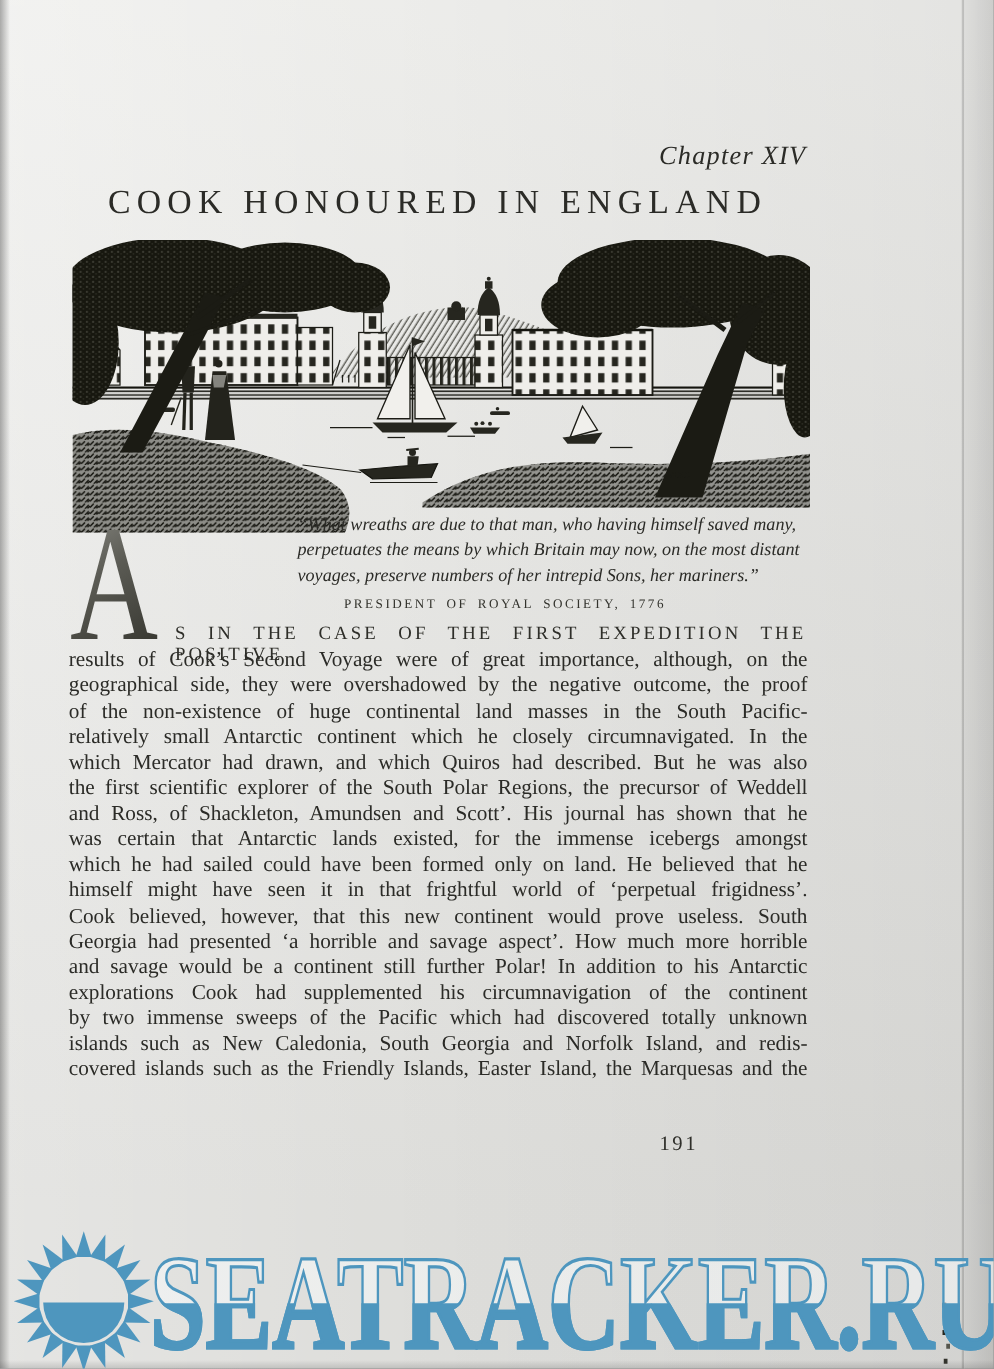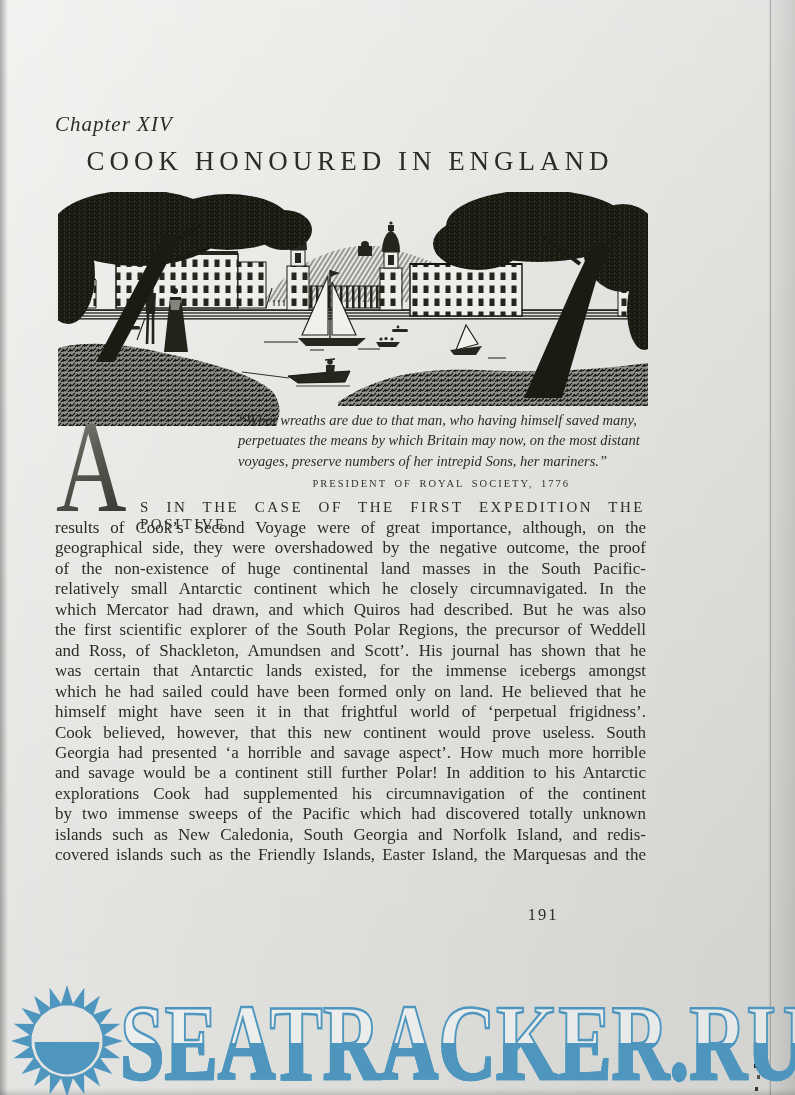--- a/index.html
+++ b/index.html
@@ -16,31 +16,31 @@
     background:linear-gradient(to right, rgba(0,0,0,0.30), rgba(0,0,0,0));}
   .edge-bottom{position:absolute;left:0;bottom:0;width:100%;height:7px;
     background:linear-gradient(to top, rgba(0,0,0,0.14), rgba(0,0,0,0));}
   .fold-line{position:absolute;left:769px;top:0;width:3px;height:100%;
     background:linear-gradient(to right, rgba(0,0,0,0.02), rgba(0,0,0,0.22) 50%, rgba(255,255,255,0.25));}
   .edge-right-shade{position:absolute;left:772px;top:0;width:23px;height:100%;
     background:linear-gradient(to right, rgba(0,0,0,0.03), rgba(0,0,0,0.10));}
   .fold-marks{position:absolute;left:754px;top:1042px;width:3px;height:4px;background:#33332f;
     box-shadow:2px 11px 0 #44443e, 0px 22px 0 #26261f, 3px 33px 0 #55554c, 1px 45px 0 #33332c;}
 
-  .chapter{position:absolute;left:55px;top:112px;width:590px;text-align:left;
+  .chapter{position:absolute;left:55px;top:112px;width:590px;text-align:right;
     font-style:italic;font-size:21px;letter-spacing:1px;}
   .title{position:absolute;left:55px;top:146px;width:590px;text-align:center;
     font-size:27px;font-weight:normal;letter-spacing:5px;margin:0;}
 
   .illustration{position:absolute;left:58px;top:192px;width:590px;height:235px;margin:0;}
   .illustration svg{display:block;width:100%;height:100%;}
 
   .quote{position:absolute;left:238px;top:410px;width:402px;margin:0;
     font-style:italic;font-size:14.5px;line-height:20.3px;}
-  .quote .attr{font-style:normal;text-align:right;padding-right:70px;
+  .quote .attr{font-style:normal;text-align:center;padding-right:70px;
     font-size:10.5px;letter-spacing:2px;word-spacing:3px;margin-top:3px;color:#33332d;}
 
   .dropcap{position:absolute;left:56px;top:401px;font-size:132px;line-height:1;
     transform:scaleX(0.74);transform-origin:left top;
     background:linear-gradient(155deg,#90908a 0%,#5b5b54 42%,#30302a 100%);
     -webkit-background-clip:text;background-clip:text;color:transparent;}
   .lead-line{position:absolute;left:140px;top:499px;width:505px;
     font-size:15px;letter-spacing:2.5px;text-align:justify;text-align-last:justify;color:#2e2e29;}
   .body-text{position:absolute;left:55px;top:518px;width:591px;
     font-size:17px;line-height:20.45px;}

